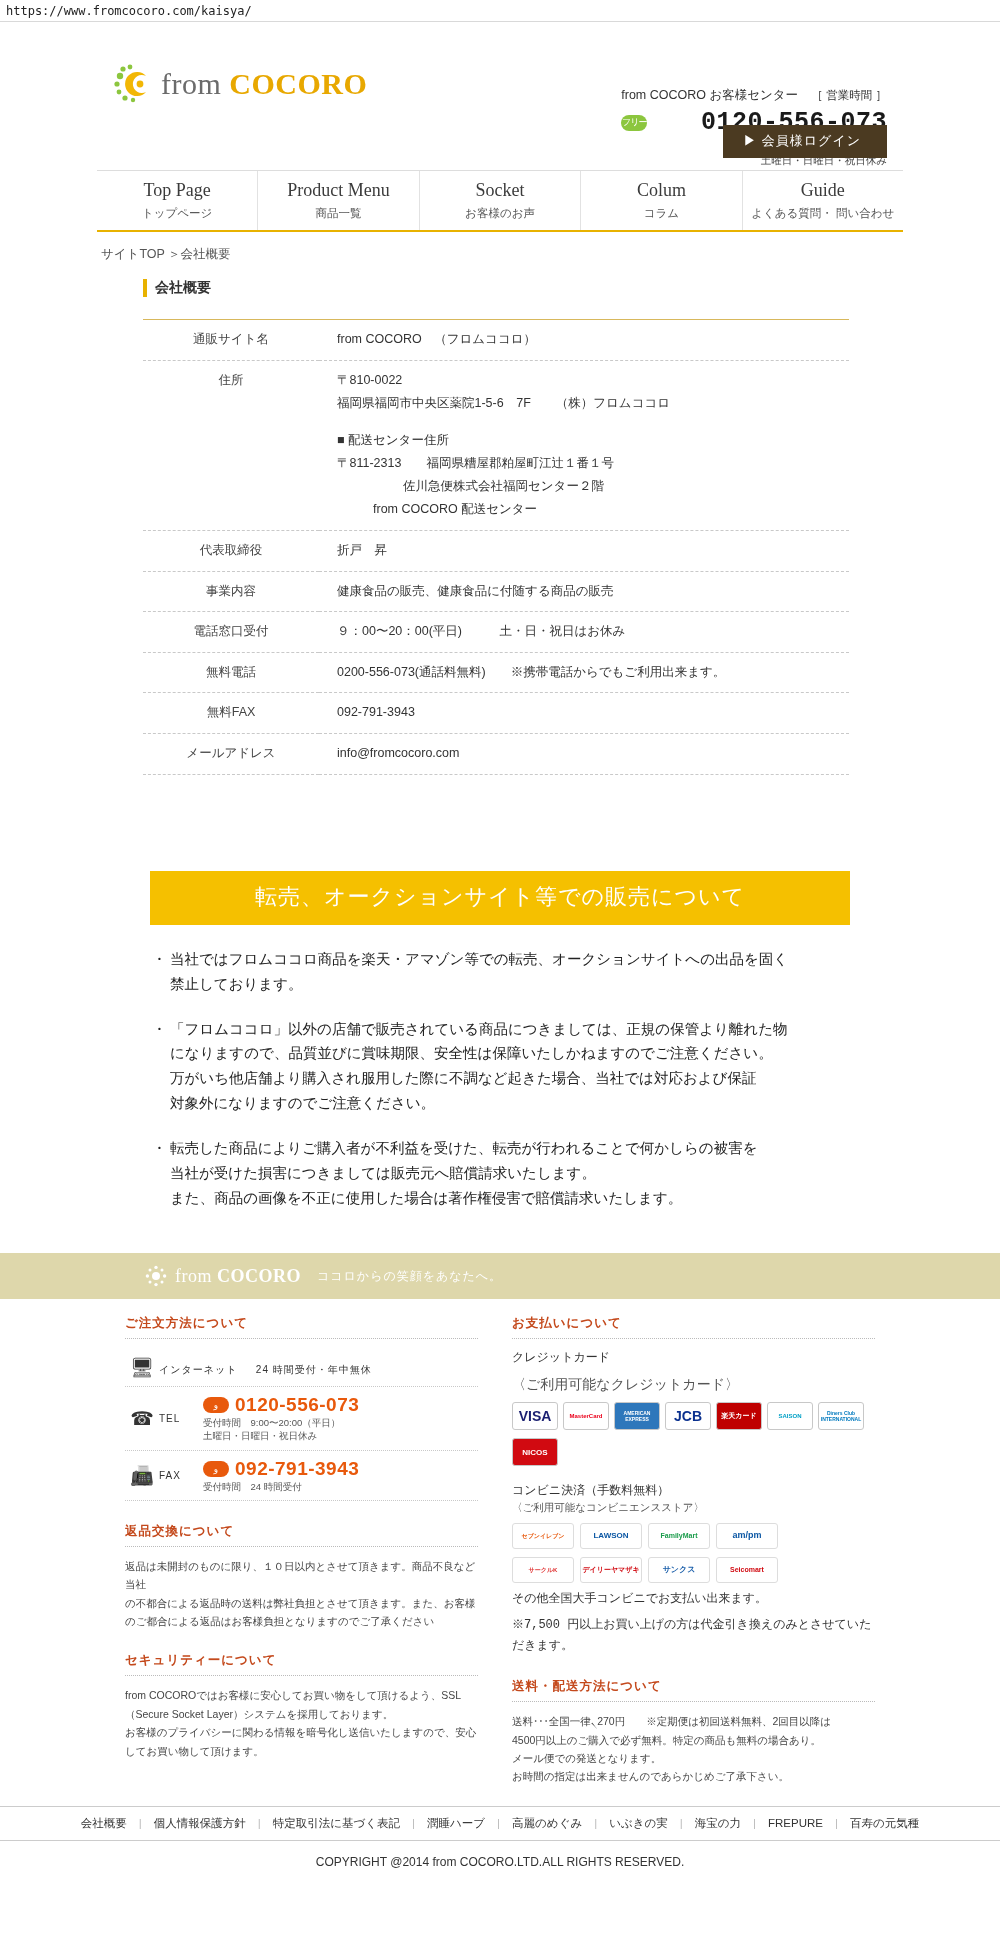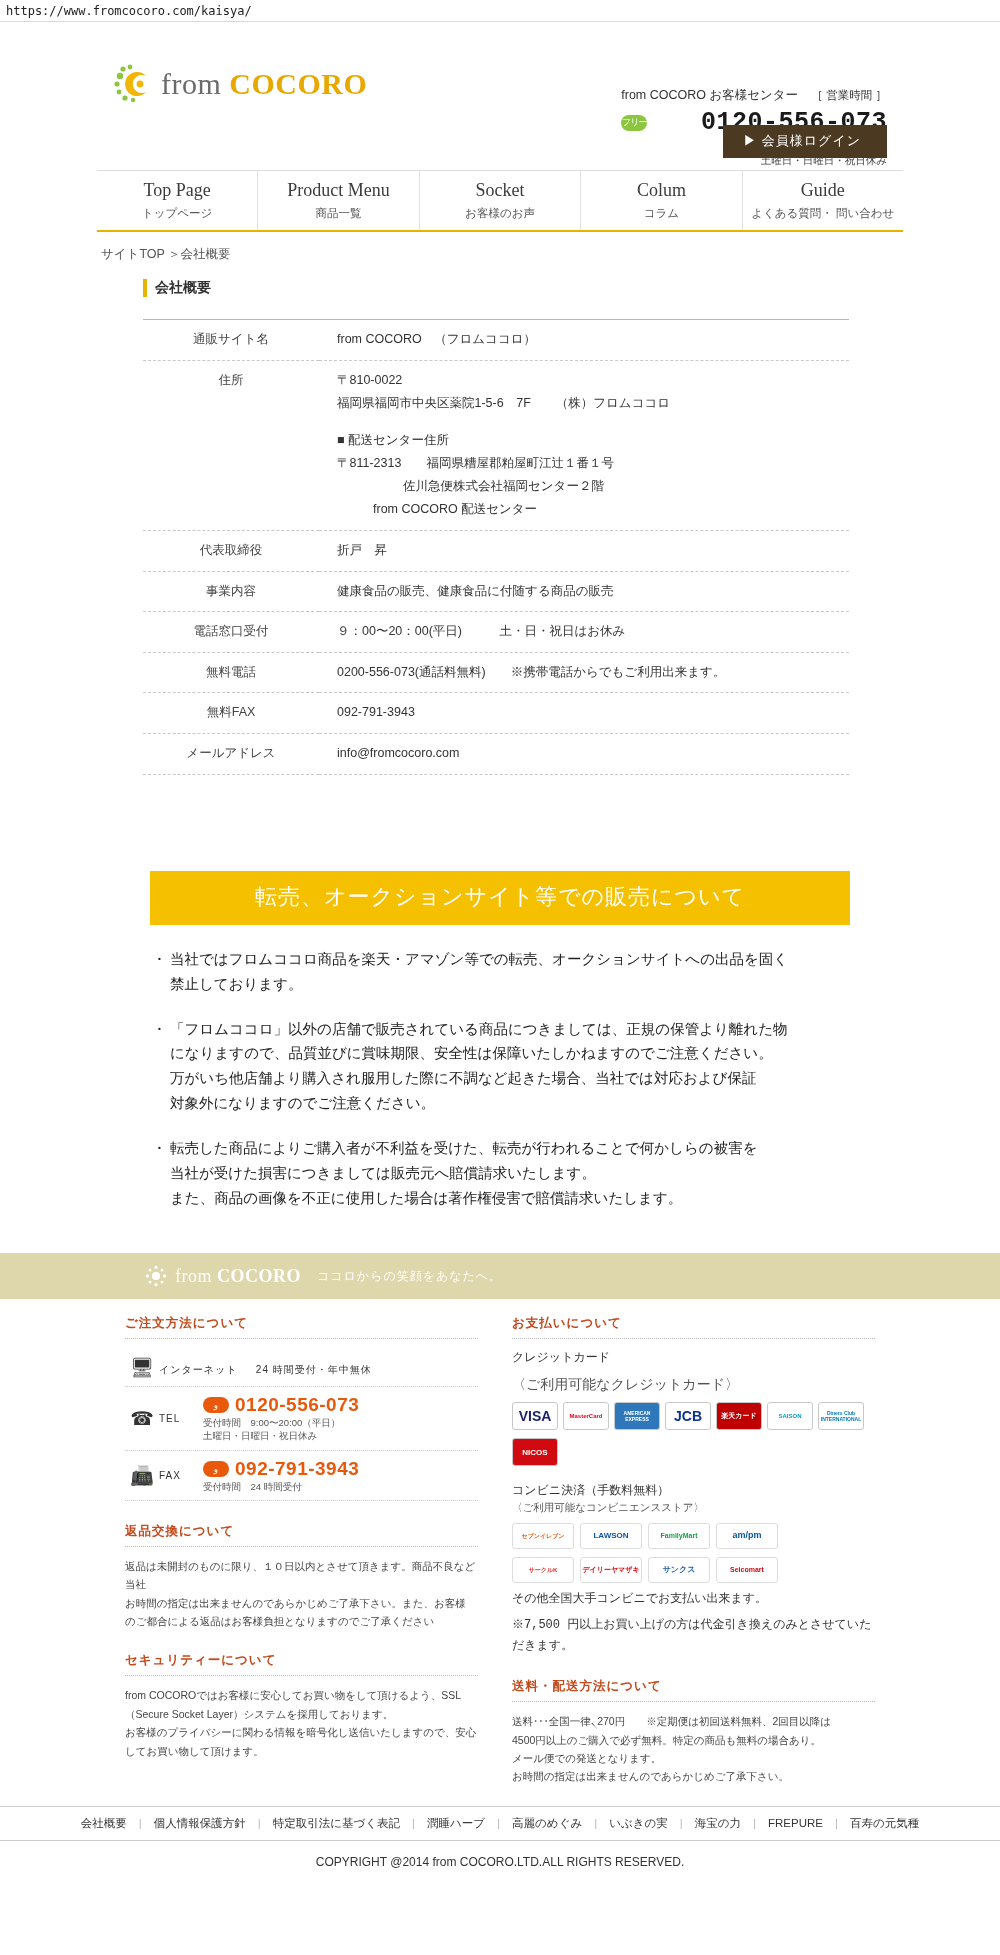--- a/index.html
+++ b/index.html
@@ -389,21 +389,21 @@
             <div style="display:flex;align-items:center">
               <span class="freedial" style="background:#e8590c">ﻭ</span>
               <span class="otel">092-791-3943</span>
             </div>
             <div class="osmall">受付時間　24 時間受付</div>
           </div>
         </div>
 
         <div class="fhead mt">返品交換について</div>
         <div class="ftext" style="white-space:pre-line">返品は未開封のものに限り、１０日以内とさせて頂きます。商品不良など当社
-お時間の指定は出来ませんのであらかじめご了承下さい。また、お客様
+の不都合による返品時の送料は弊社負担とさせて頂きます。また、お客様
 のご都合による返品はお客様負担となりますのでご了承ください</div>
 
         <div class="fhead mt">セキュリティーについて</div>
         <div class="ftext" style="white-space:pre-line">from COCOROではお客様に安心してお買い物をして頂けるよう、SSL
 （Secure Socket Layer）システムを採用しております。
 お客様のプライバシーに関わる情報を暗号化し送信いたしますので、安心
 してお買い物して頂けます。</div>
       </div>
 
       <div class="fcol right">

